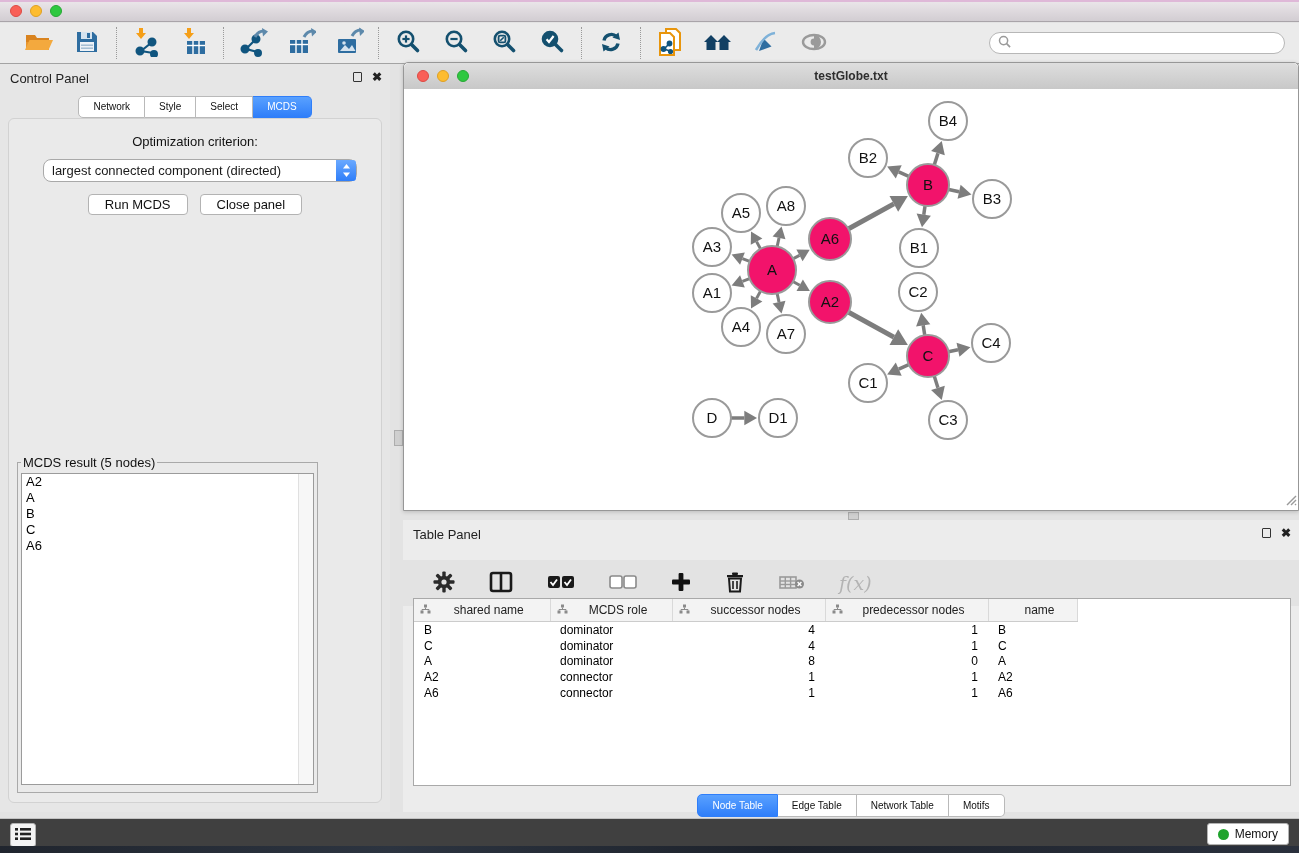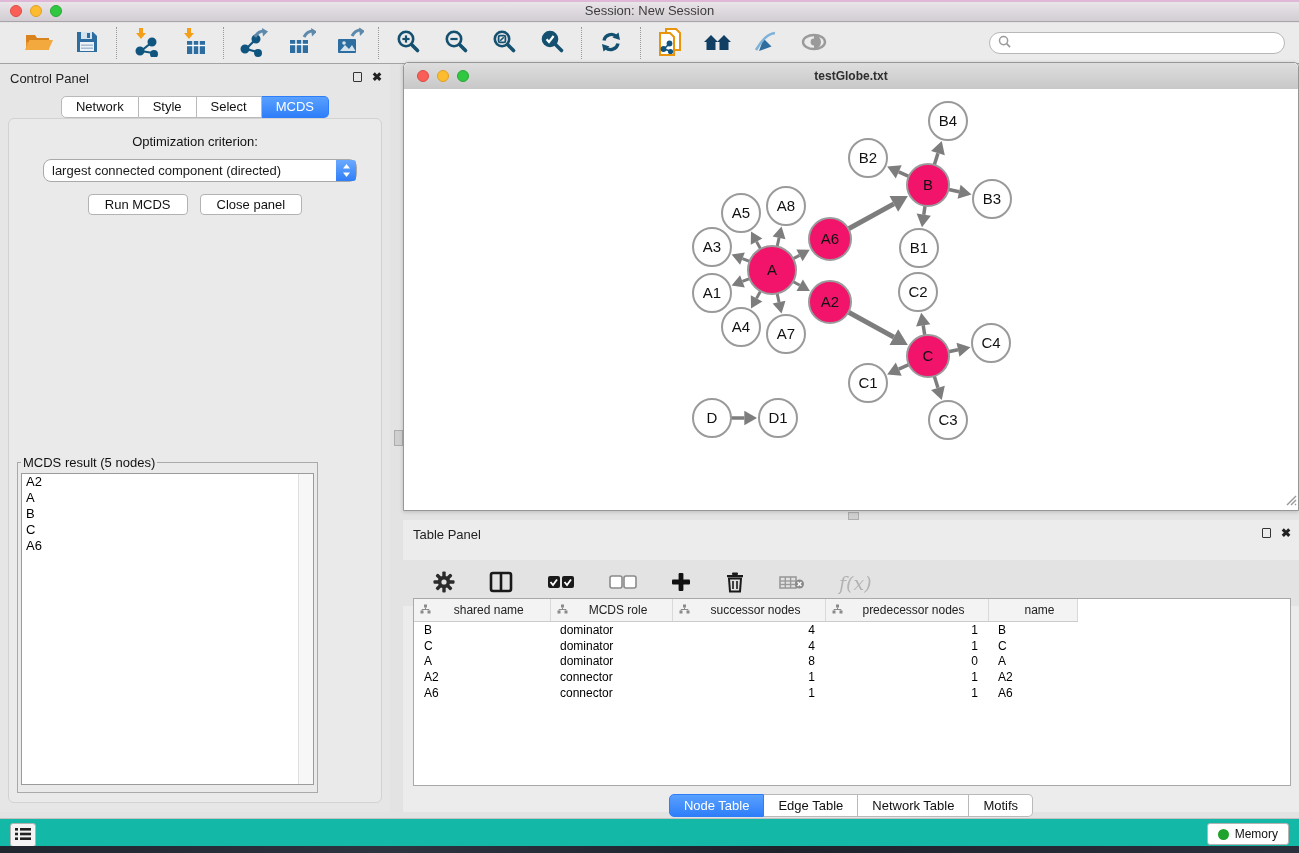--- a/index.html
+++ b/index.html
@@ -24,21 +24,21 @@
   .searchbox input{border:none;outline:none;background:transparent;flex:1;font-size:12px;font-family:"Liberation Sans",sans-serif;margin-left:5px;}
 
   
   #control-panel{position:absolute;left:0;top:64px;width:390px;height:748px;background:#e6e6e6;}
   .panel-head{position:relative;height:26px;}
   .panel-title{position:absolute;left:10px;top:7px;font-size:13px;color:#222;}
   .panel-icons{position:absolute;right:8px;top:7px;display:flex;gap:10px;align-items:center;}
   .float-ic{width:9px;height:10px;border:1.5px solid #333;border-radius:1px;box-sizing:border-box;}
   .close-ic{font-size:12px;font-weight:bold;color:#222;line-height:12px;}
   .seg-tabs{display:flex;justify-content:center;margin-top:6px;}
-  .seg-tab{height:20px;line-height:20px;padding:0 14px;background:#fff;border:1px solid #b9b9b9;border-left:none;font-size:13px;color:#111;}
+  .seg-tab{height:20px;line-height:20px;padding:0 14px;background:#fff;border:1px solid #b9b9b9;border-left:none;font-size:10px;color:#111;}
   .seg-tab:first-child{border-left:1px solid #b9b9b9;border-radius:5px 0 0 5px;}
   .seg-tab:last-child{border-radius:0 5px 5px 0;}
   .seg-tab.active{background:linear-gradient(#59a1ff,#2f7ef9);border-color:#2f7ef9;color:#fff;}
   #cp-content{position:absolute;left:8px;top:54px;width:374px;height:685px;background:#eaeaea;border:1px solid #d2d2d2;border-radius:6px;box-sizing:border-box;}
   .opt-label{text-align:center;margin-top:15px;font-size:13px;color:#111;}
   .dropdown{position:absolute;left:34px;top:40px;width:314px;height:23px;background:#fff;border:1px solid #a9a9a9;border-radius:8px;box-sizing:border-box;display:flex;align-items:center;}
   .dropdown .dd-text{flex:1;padding-left:8px;font-size:13px;white-space:nowrap;overflow:hidden;}
   .dd-stepper{width:20px;height:21px;background:linear-gradient(#6aa9ff,#2f7ef9);border-radius:0 3px 3px 0;display:flex;align-items:center;justify-content:center;}
   .btn-row{position:absolute;left:0;top:75px;width:100%;display:flex;justify-content:center;gap:12px;}
   .mac-btn{height:21px;line-height:19px;padding:0 16px;background:#fff;border:1px solid #b3b3b3;border-radius:4px;font-size:13px;color:#111;box-sizing:border-box;}
@@ -69,38 +69,37 @@
   table.datatable th{background:#f3f3f3;border-right:1px solid #d9d9d9;border-bottom:1px solid #cccccc;height:20px;font-weight:normal;position:relative;color:#222;}
   table.datatable th .th-label{display:block;text-align:center;padding-left:14px;}
   .th-icon{position:absolute;left:6px;top:5px;}
   table.datatable td{height:15.8px;padding:0 10px;color:#000;white-space:nowrap;overflow:hidden;}
   td.al-right{text-align:right;padding-right:14px;}
   .c0{width:136px}.c1{width:122px}.c2{width:153px}.c3{width:163px}.c4{width:89px}
   .tp-tabs{position:absolute;left:0;top:268px;width:100%;display:flex;justify-content:center;}
   .tp-tabs .seg-tab{height:21px;line-height:21px;}
 
   
-  #statusbar{position:absolute;left:0;top:818px;width:100%;height:28px;background:#14b8a6;border-top:1px solid #c2c2c2;box-sizing:border-box;}
+  #statusbar{position:absolute;left:0;top:818px;width:100%;height:28px;background:#404040;border-top:1px solid #c2c2c2;box-sizing:border-box;}
   .list-btn{position:absolute;left:10px;top:4px;width:26px;height:24px;background:#f4f4f4;border:1px solid #b3b3b3;border-radius:3px;display:flex;align-items:center;justify-content:center;box-sizing:border-box;}
   .memory-btn{position:absolute;right:10px;top:4px;height:22px;background:#fff;border:1px solid #b3b3b3;border-radius:3px;display:flex;align-items:center;gap:6px;padding:0 10px;font-size:12px;color:#111;box-sizing:border-box;}
   .mem-dot{width:11px;height:11px;border-radius:50%;background:#1fa32c;}
   .desktop-strip{position:absolute;left:0;top:846px;width:100%;height:7px;background:linear-gradient(90deg,#20252e,#2c3440 30%,#1d222b 60%,#2a303c);}
 </style>
 </head>
 <body>
 
 <div id="app">
 
   <div class="titlebar">
     <div class="tl-group">
       <div class="tl red"></div>
       <div class="tl yellow"></div>
       <div class="tl green"></div>
     </div>
-    <div class="title">Session: New Session</div>
   </div>
 
   <div class="toolbar">
     <div class="tgroup">
       <div class="tbtn">
           <span><svg width="30" height="26" viewBox="0 0 30 26">
               <path d="M2 6 L11 6 L13 9 L25 9 L25 13 L2 13 Z" fill="#d9831f"></path>
               <path d="M2 6 L2 21 L25 21 L25 13 L2 13 Z" fill="#e8952d"></path>
               <path d="M1 21 L5.5 11 L29 11 L24.5 21 Z" fill="#f3a93e"></path>
             </svg></span>

